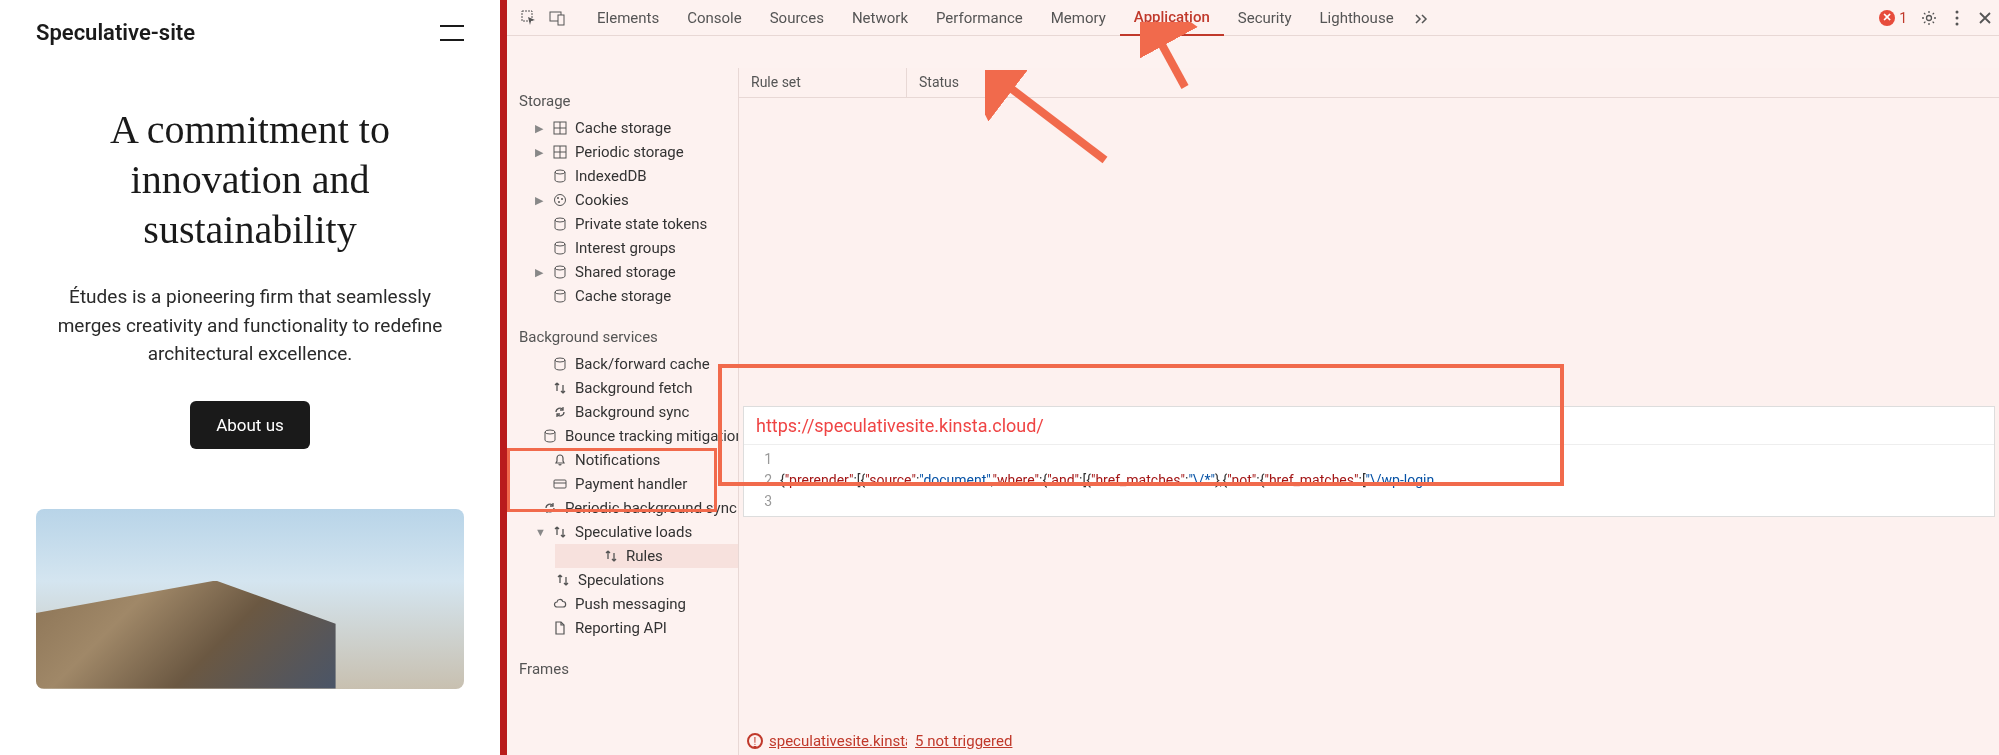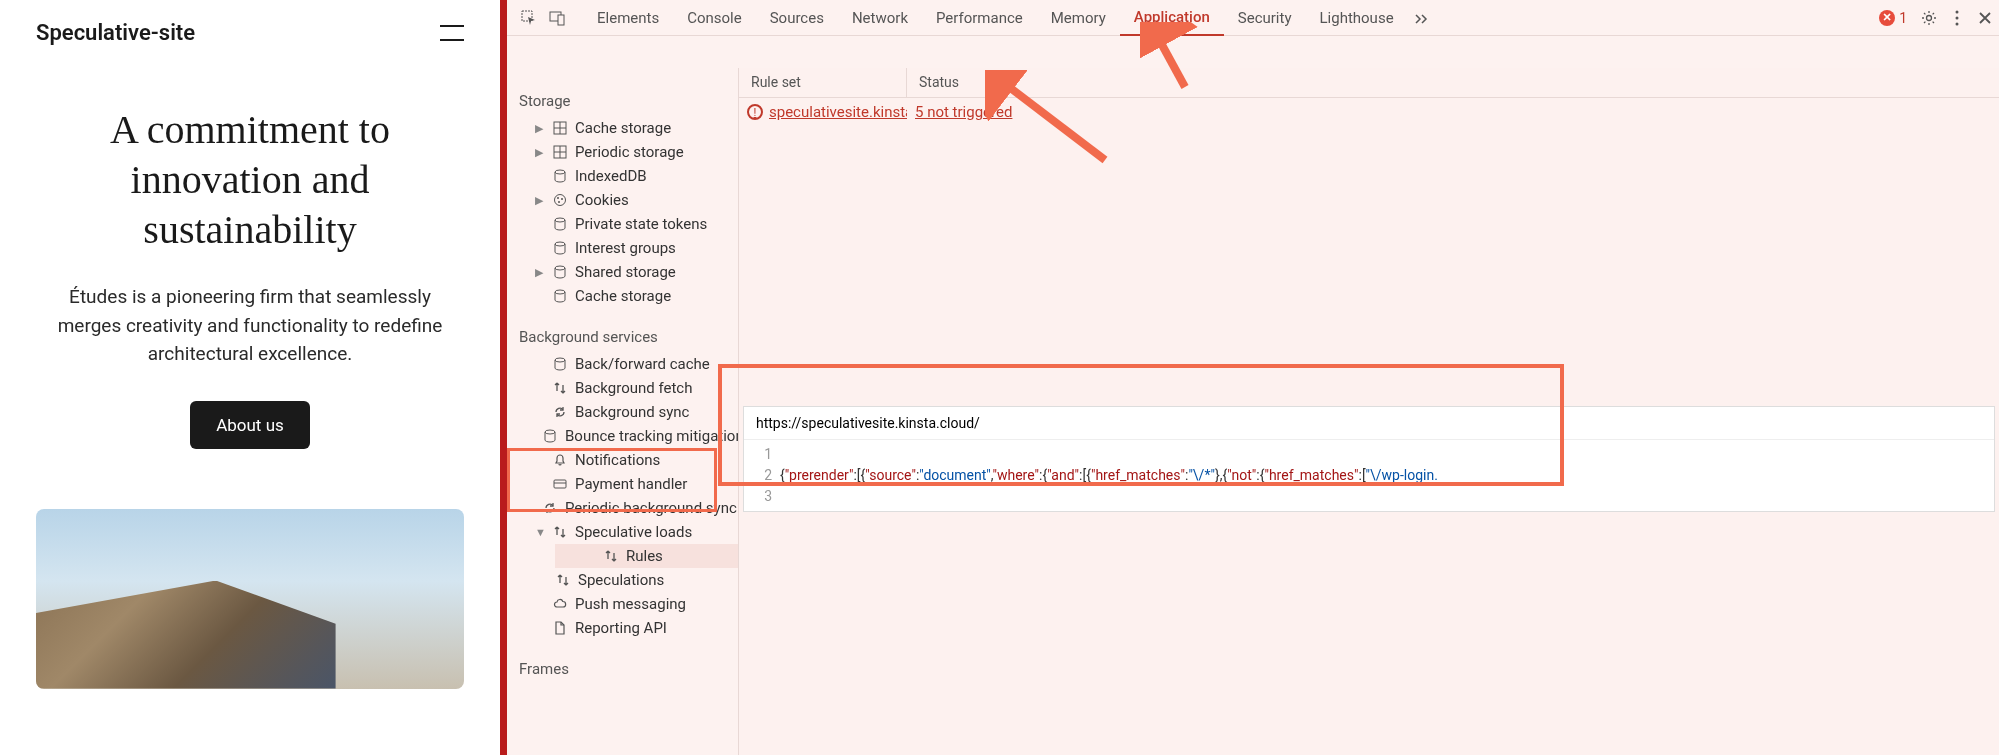--- a/index.html
+++ b/index.html
@@ -37,32 +37,32 @@
 .dt-tree-item.child { padding-left: 48px; }
 .dt-tree-item.child2 { padding-left: 28px; }
 .tree-arrow { width: 10px; font-size: 11px; color: #888; }
 .tree-icon { width: 16px; height: 16px; display: flex; align-items: center; justify-content: center; color: #555; flex-shrink: 0; }
 
 
 .hl-box-1 { border: 3px solid #f16a4c; position: absolute; left: 507px; top: 448px; width: 210px; height: 64px; pointer-events: none; z-index: 10; }
 .hl-box-2 { border: 4px solid #f16a4c; position: absolute; left: 718px; top: 364px; width: 846px; height: 122px; pointer-events: none; z-index: 10; }
 
 
-.dt-main { flex: 1; display: flex; flex-direction: column; position: relative; background: #fdf1ef; }
+.dt-main { flex: 1; display: flex; flex-direction: column; position: relative; background: #fdf1ef; justify-content: space-between; }
 .rule-header { display: flex; height: 30px; border-bottom: 1px solid #e8d8d5; }
 .rule-col { padding: 6px 12px; font-size: 14px; color: #555; }
 .rule-col.c1 { width: 168px; border-right: 1px solid #e8d8d5; }
 .rule-row { display: flex; height: 28px; align-items: center; }
 .rule-cell { padding: 4px 8px; font-size: 15px; display: flex; align-items: center; gap: 6px; }
 .rule-cell.c1 { width: 168px; color: #c0392b; text-decoration: underline; overflow: hidden; }
 .rule-cell.c2 { color: #c0392b; text-decoration: underline; }
 .warn-icon { width: 16px; height: 16px; border-radius: 50%; border: 2px solid #c0392b; color: #c0392b; display: flex; align-items: center; justify-content: center; font-size: 11px; flex-shrink: 0; }
 
 .code-panel { position: absolute; left: 4px; right: 4px; top: 338px; background: #fff; border: 1px solid #ddd; }
-.code-url { padding: 8px 12px; font-size: 14px; color: #000000; border-bottom: 1px solid #eee; }
+.code-url { padding: 8px 12px; font-size: 18px; color: #ef4444; border-bottom: 1px solid #eee; }
 .code-body { display: flex; font-family: Menlo, monospace; font-size: 14px; }
 .code-gutter { width: 36px; text-align: right; color: #999; padding: 4px 8px 4px 0; line-height: 1.5; }
 .code-lines { flex: 1; padding: 4px 0; line-height: 1.5; white-space: nowrap; overflow: hidden; }
 .tok-key { color: #a31515; }
 .tok-str { color: #0451a5; }
 .tok-punc { color: #333; }
 
 
 .arrow { position: absolute; pointer-events: none; z-index: 20; }
 .arrow svg { display: block; }

